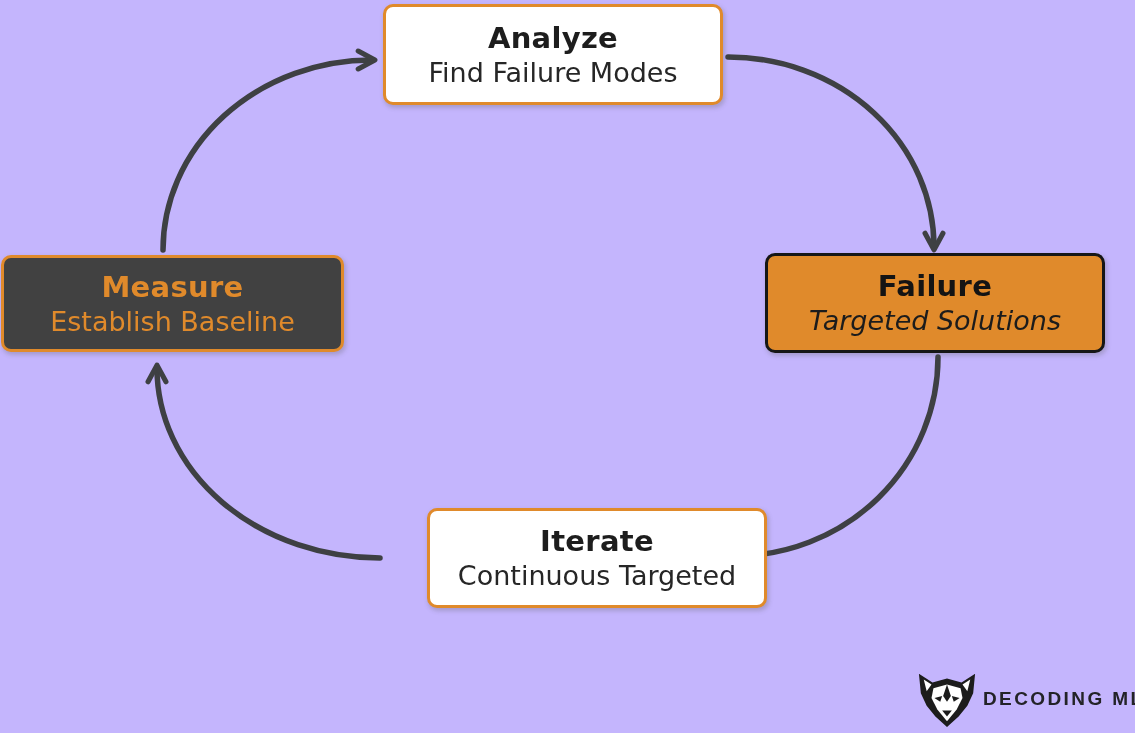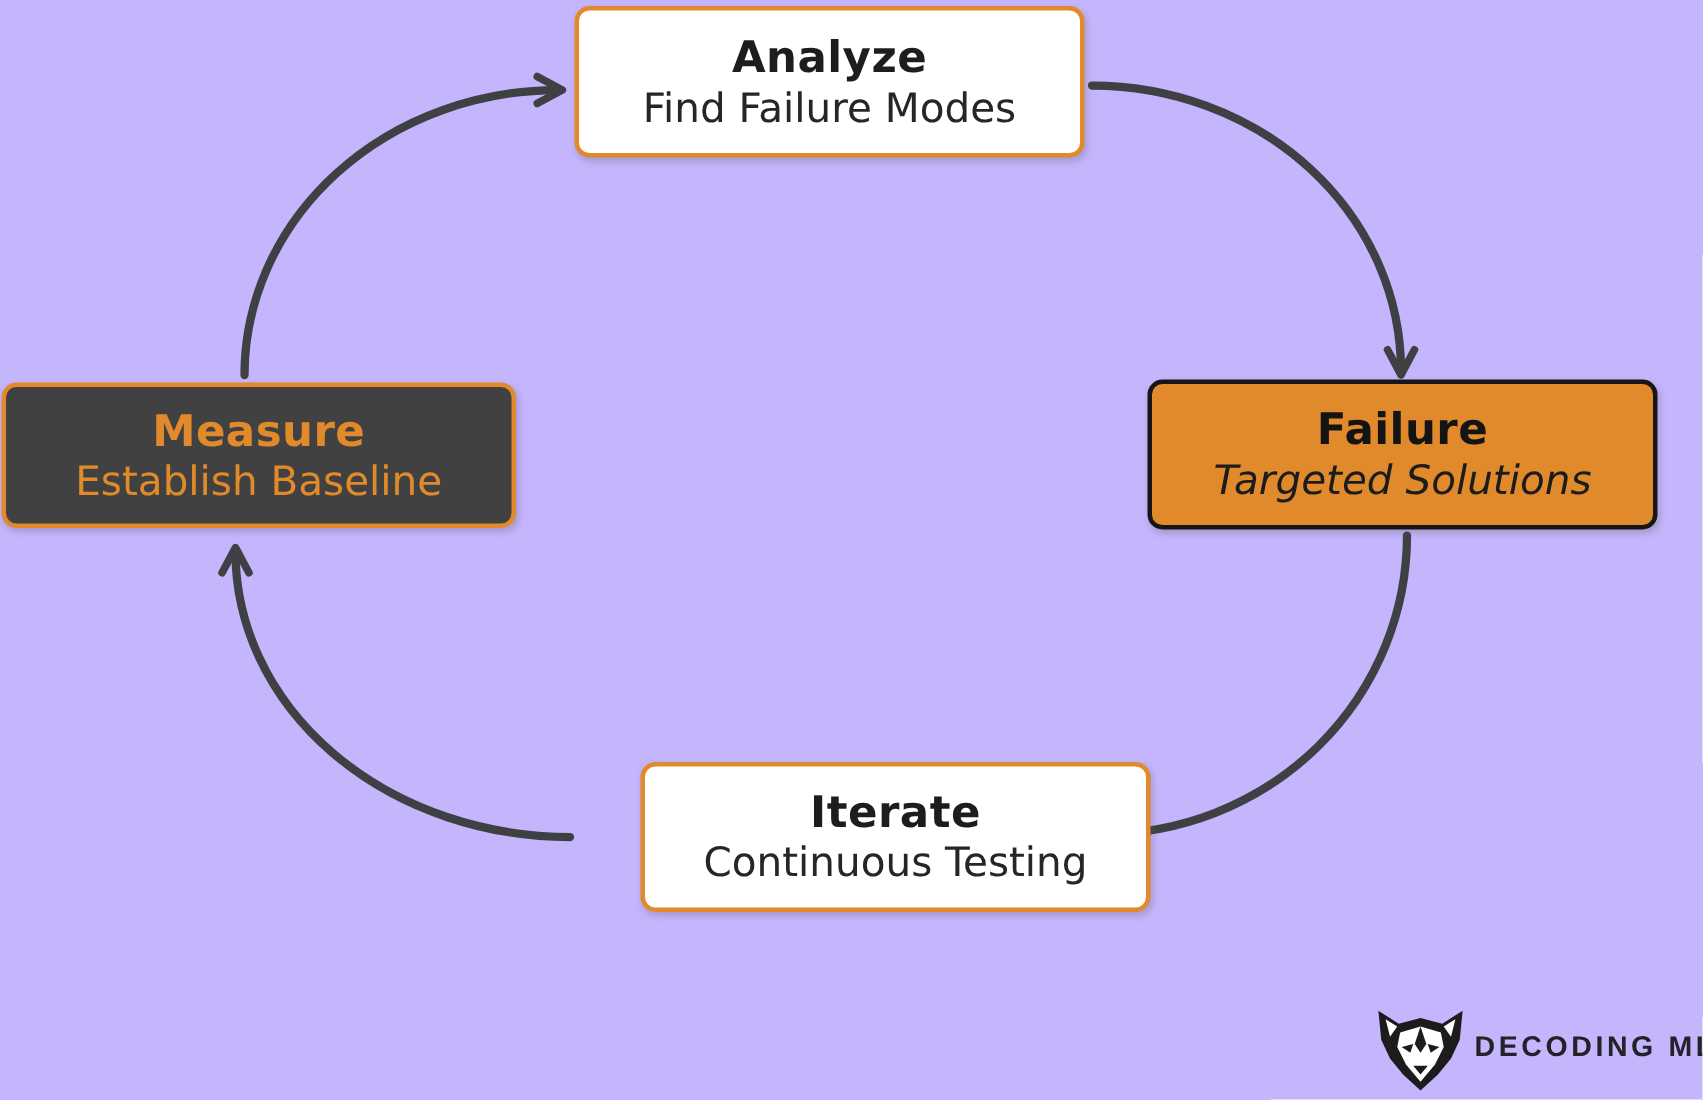--- a/index.html
+++ b/index.html
@@ -68,21 +68,21 @@
     <div class="subtitle">Find Failure Modes</div>
   </div>
 
   <div class="node node--improve">
     <div class="title">Failure</div>
     <div class="subtitle">Targeted Solutions</div>
   </div>
 
   <div class="node node--iterate">
     <div class="title">Iterate</div>
-    <div class="subtitle">Continuous Testing</div>
+    <div class="subtitle">Continuous Targeted</div>
   </div>
 
   <div class="node node--measure">
     <div class="title">Measure</div>
     <div class="subtitle">Establish Baseline</div>
   </div>
 
   <div class="logo">
     <svg viewBox="0 0 64 64" width="62" height="62">
       <path fill="#1c1c1c" d="M32 63 L20 52 L11 41 L5 28 L3 8 L17 17 L32 13 L47 17 L61 8 L59 28 L53 41 L44 52 Z"></path>

